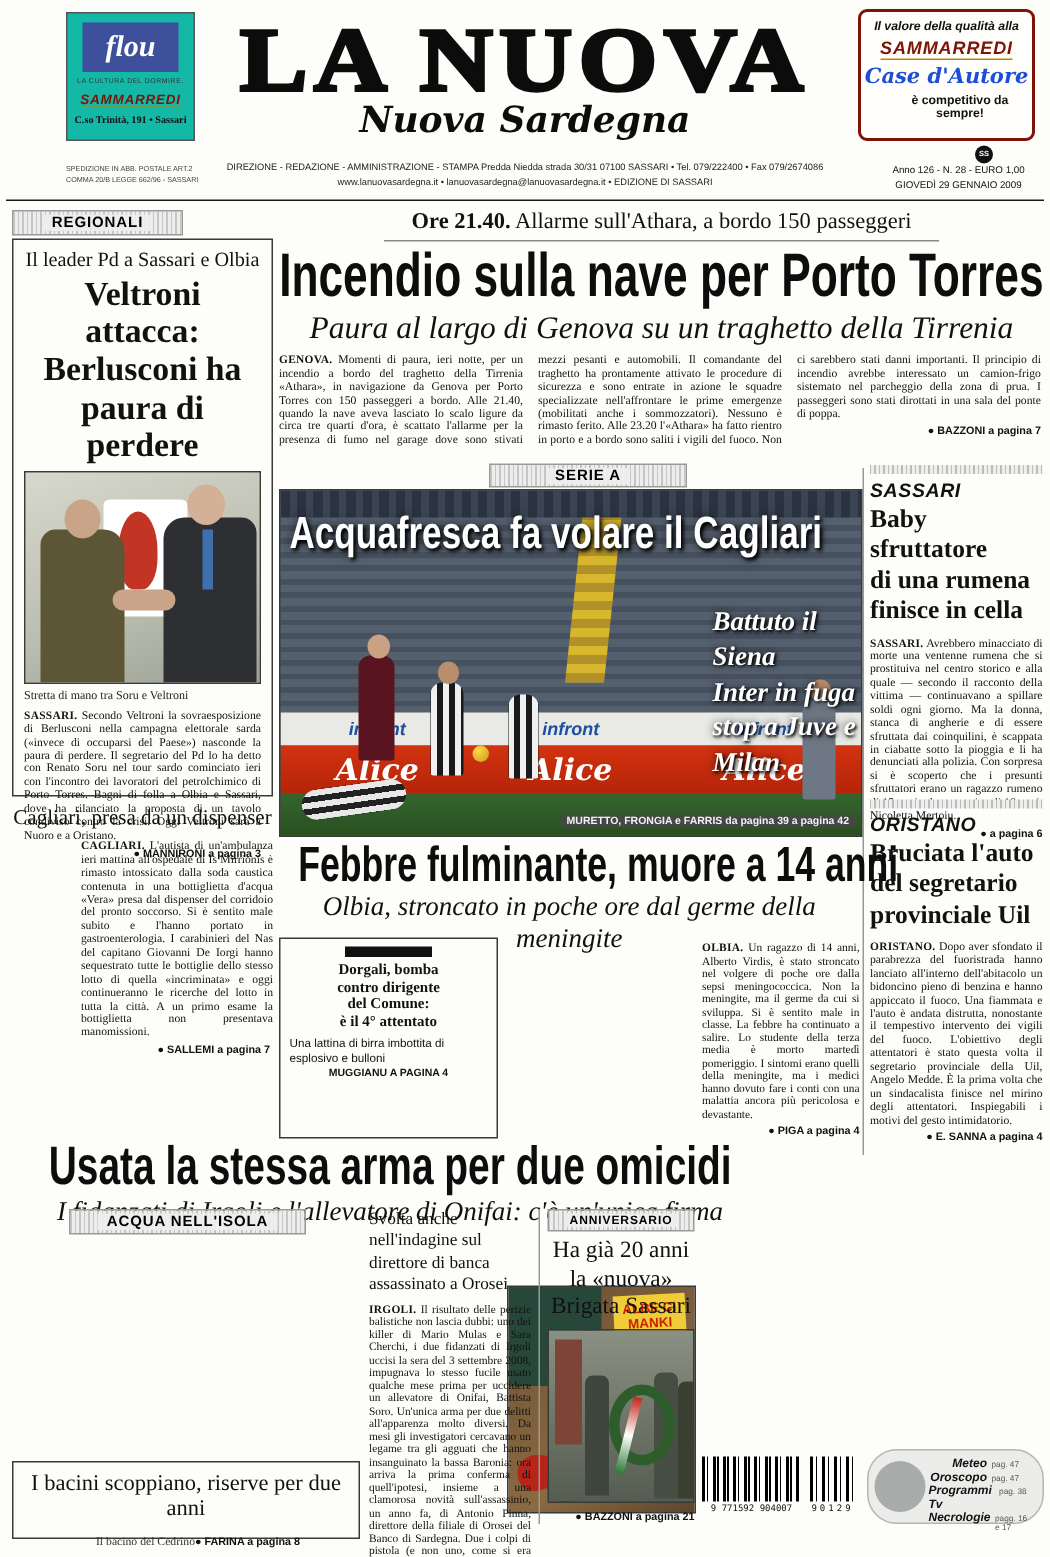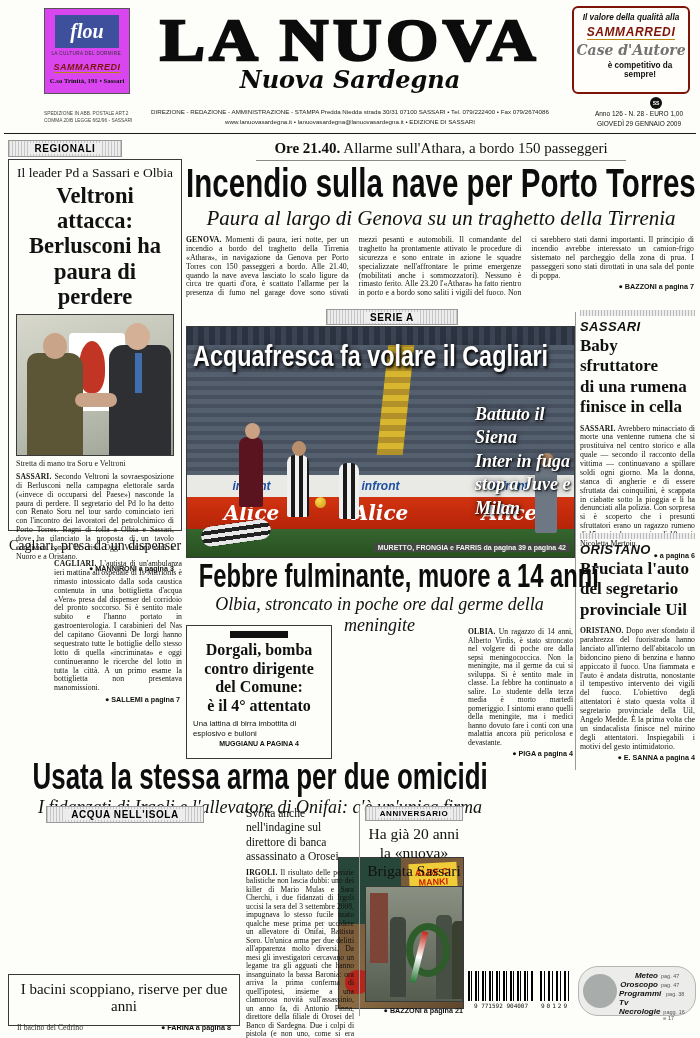--- a/index.html
+++ b/index.html
@@ -22,36 +22,36 @@
   .railhead{font:bold italic 13px "Liberation Sans",sans-serif;letter-spacing:.4px;padding:3px 0 2px;}
   .railbar{height:6px;background:repeating-linear-gradient(90deg,#bbb 0 1px,#eee 1px 3px);}
   .vr{border-left:1px solid #999;}
   .photobox{border:1px solid #3a3a3a;overflow:hidden;position:relative;}
   .capstrip{position:absolute;right:4px;bottom:5px;background:rgba(70,70,70,.85);color:#f2f2f2;font:bold 7px "Liberation Sans",sans-serif;padding:1px 4px;}
 </style>
 </head>
 <body>
 
 <div class="abs" style="left:0;top:0;width:700px;height:137px;">
-  <div class="abs" style="left:44px;top:8px;width:84px;height:84px;border:1px solid #555;text-align:center;background:#d946ef;">
+  <div class="abs" style="left:44px;top:8px;width:84px;height:84px;border:1px solid #555;text-align:center;background:#14b8a6;">
     <div style="width:64px;height:33px;margin:6px auto 3px;background:#3e4f9c;color:#fff;font:bold italic 20px 'Liberation Serif',serif;line-height:32px;">flou</div>
     <div style="font:4.6px 'Liberation Sans',sans-serif;letter-spacing:.4px;color:#333;">LA CULTURA DEL DORMIRE.</div>
     <div style="font:bold italic 9px 'Liberation Sans',sans-serif;color:#7d1408;border-bottom:1px solid #b8860b;display:inline-block;margin-top:3px;letter-spacing:.5px;">SAMMARREDI</div>
     <div style="font:bold 6.8px 'Liberation Serif',serif;margin-top:3px;">C.so Trinità, 191 • Sassari</div>
   </div>
 
   <div class="abs center" style="left:140px;top:12px;width:420px;">
     <div style="font:bold 60px 'Liberation Serif',serif;letter-spacing:4px;line-height:.95;color:#0c0c0c;-webkit-text-stroke:2.5px #0c0c0c;transform:scaleX(1.12);">LA NUOVA</div>
     <div style="font:bold italic 24px 'DejaVu Serif',serif;margin-top:-4px;color:#0c0c0c;">Nuova Sardegna</div>
   </div>
 
   <div class="abs center" style="left:572px;top:6px;width:118px;height:88px;border:2px solid #7d1408;border-radius:6px;background:#fffefb;padding-top:5px;box-sizing:border-box;">
     <div style="font:bold italic 8.2px 'Liberation Sans',sans-serif;">Il valore della qualità alla</div>
     <div style="font:bold italic 12px 'Liberation Sans',sans-serif;color:#7d1408;border-bottom:1px solid #b8860b;display:inline-block;margin-top:3px;letter-spacing:.6px;">SAMMARREDI</div>
-    <div style="font:bold italic 14px 'DejaVu Serif',serif;color:#737373;margin-top:2px;">Case d'Autore</div>
+    <div style="font:bold italic 14px 'DejaVu Serif',serif;color:#1d4ed8;margin-top:2px;">Case d'Autore</div>
     <div style="font:bold 8.2px 'Liberation Sans',sans-serif;margin-top:3px;padding-left:18px;">è competitivo da sempre!</div>
   </div>
 
   <div class="abs" style="left:650px;top:97px;width:12px;height:12px;border-radius:50%;background:#111;color:#fff;font:bold 5px 'Liberation Sans',sans-serif;line-height:12px;text-align:center;">SS</div>
 
   <div class="abs" style="left:44px;top:111px;width:120px;font:4.8px/1.4 'Liberation Sans',sans-serif;color:#444;white-space:pre-line;">SPEDIZIONE IN ABB. POSTALE ART.2
 COMMA 20/B LEGGE 662/96 - SASSARI</div>
 
   <div class="abs center" style="left:145px;top:107px;width:410px;font:6.2px/1.55 'Liberation Sans',sans-serif;color:#222;">
     <div>DIREZIONE - REDAZIONE - AMMINISTRAZIONE - STAMPA Predda Niedda strada 30/31 07100 SASSARI • Tel. 079/222400 • Fax 079/2674086</div>
@@ -182,21 +182,21 @@
   <div class="byline">● E. SANNA a pagina 4</div>
 </div>
 
 <div class="abs flexcenter" style="left:186px;top:559px;width:425px;">
   <span class="bigsans squeeze72" style="font-size:33px;">Febbre fulminante, muore a 14 anni</span>
 </div>
 <div class="abs center subhead" style="left:186px;top:594px;width:387px;font-size:18px;">Olbia, stroncato in poche ore dal germe della meningite</div>
 
 <div class="abs center" style="left:186px;top:625px;width:146px;height:134px;border:1px solid #3a3a3a;box-sizing:border-box;padding-top:5px;">
   <div style="width:58px;height:7px;background:#111;margin:0 auto 3px;"></div>
-  <div class="serifhead" style="font-size:16px;line-height:1.16;text-align:center;">Dorgali, bomba
+  <div class="serifhead" style="font-size:10px;line-height:1.16;text-align:center;">Dorgali, bomba
 contro dirigente
 del Comune:
 è il 4° attentato</div>
   <div style="font:7.8px/1.2 'Liberation Sans',sans-serif;text-align:left;padding:4px 6px 0;">Una lattina di birra imbottita di esplosivo e bulloni</div>
   <div style="font:bold 7px 'Liberation Sans',sans-serif;margin-top:2px;">MUGGIANU A PAGINA 4</div>
 </div>
 
 <div class="abs photobox" style="left:338px;top:625px;width:124px;height:150px;background:linear-gradient(150deg,#6d5134,#8a6a42 70%,#5d452c);">
   <div class="abs" style="left:0;top:0;width:62px;height:66px;background:#27473a;"></div>
   <div class="abs" style="right:5px;top:5px;width:48px;height:62px;background:#f0cd38;transform:rotate(-3deg);padding:4px 2px;box-sizing:border-box;">
@@ -222,21 +222,21 @@
   <span class="bigsans squeeze72" style="font-size:36px;">Usata la stessa arma per due omicidi</span>
 </div>
 <div class="abs center subhead" style="left:0;top:797px;width:520px;font-size:18px;">I fidanzati di Irgoli e l'allevatore di Onifai: c'è un'unica firma</div>
 
 <div class="abs hatch" style="left:46px;top:806px;width:156px;height:15px;">
   <span class="tablabel">ACQUA NELL'ISOLA</span>
 </div>
 
 <div class="abs" style="left:8px;top:974px;width:232px;height:52px;border:1px solid #3a3a3a;box-sizing:border-box;padding:6px 8px 0;">
   <div class="center" style="font:15px 'Liberation Serif',serif;">I bacini scoppiano, riserve per due anni</div>
-  <div style="display:flex;justify-content:space-between;margin-top:8px;">
+  <div style="display:flex;justify-content:center;margin-top:8px;margin-left:16px;">
     <span style="font:7.8px 'Liberation Serif',serif;color:#333;">Il bacino del Cedrino</span>
     <span style="font:bold 7.2px 'Liberation Sans',sans-serif;">● FARINA a pagina 8</span>
   </div>
 </div>
 
 <div class="abs" style="left:246px;top:806px;width:108px;">
   <div style="font:11.5px/1.25 'Liberation Serif',serif;">Svolta anche nell'indagine sul direttore di banca assassinato a Orosei</div>
   <p class="body" style="margin:5px 0 0;font-size:7.6px;line-height:1.12;">
     <span class="dl">IRGOLI.</span>
     <span>Il risultato delle perizie balistiche non lascia dubbi: uno dei killer di Mario Mulas e Sara Cherchi, i due fidanzati di Irgoli uccisi la sera del 3 settembre 2008, impugnava lo stesso fucile usato qualche mese prima per uccidere un allevatore di Onifai, Battista Soro. Un'unica arma per due delitti all'apparenza molto diversi. Da mesi gli investigatori cercavano un legame tra gli agguati che hanno insanguinato la bassa Baronia: ora arriva la prima conferma di quell'ipotesi, insieme a una clamorosa novità sull'assassinio, un anno fa, di Antonio Pinna, direttore della filiale di Orosei del Banco di Sardegna. Due i colpi di pistola (e non uno, come si era sempre detto): uno in faccia e uno alla schiena.</span>

